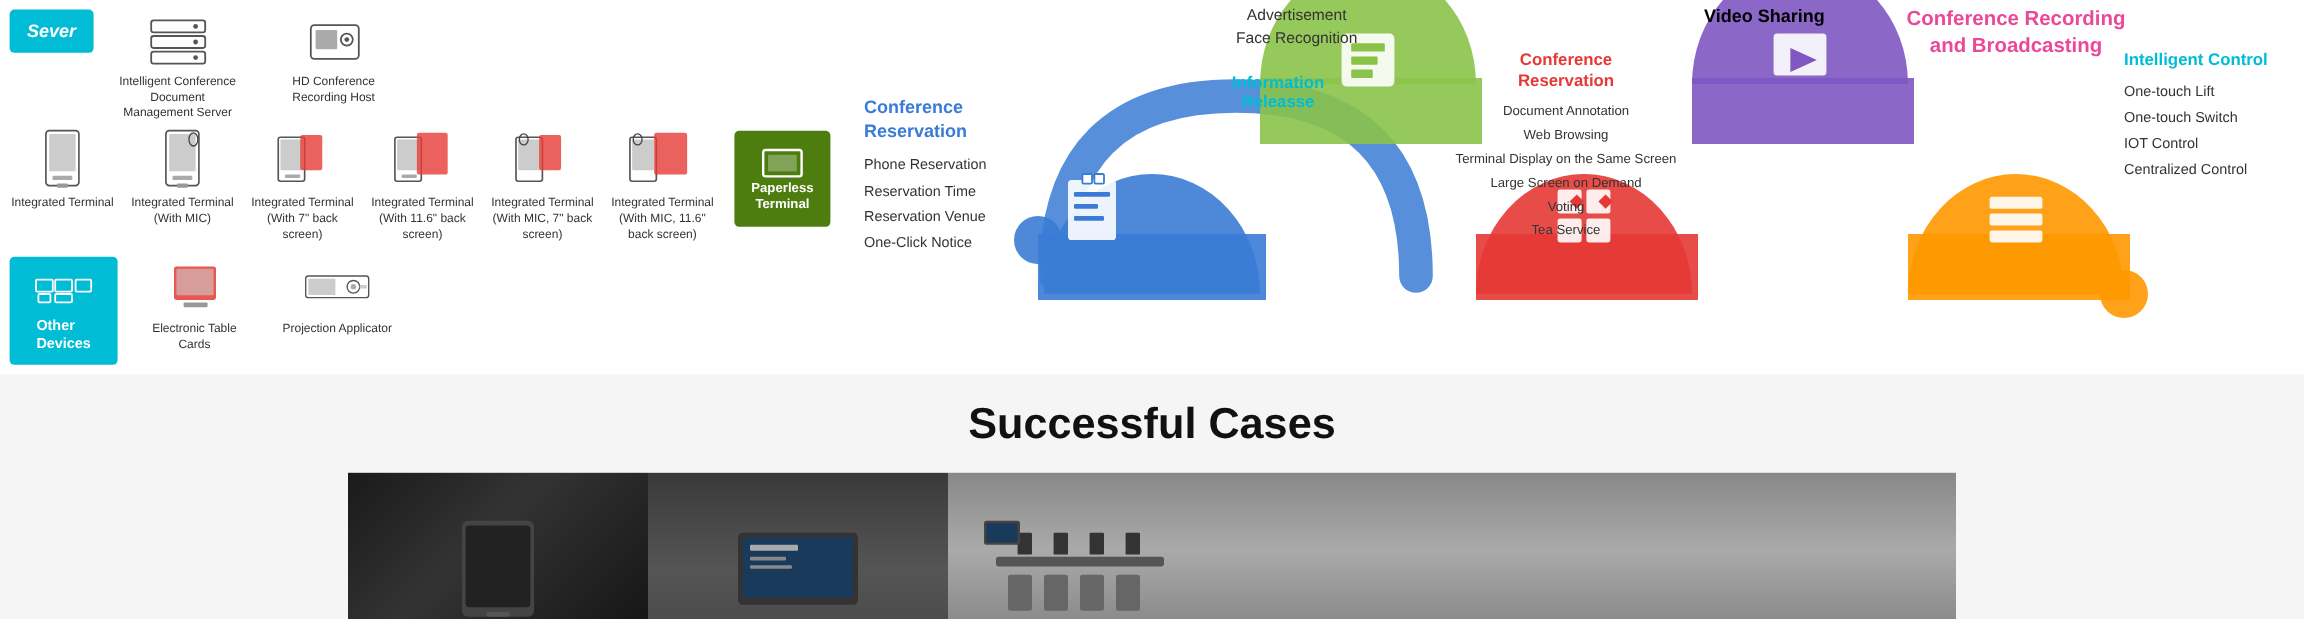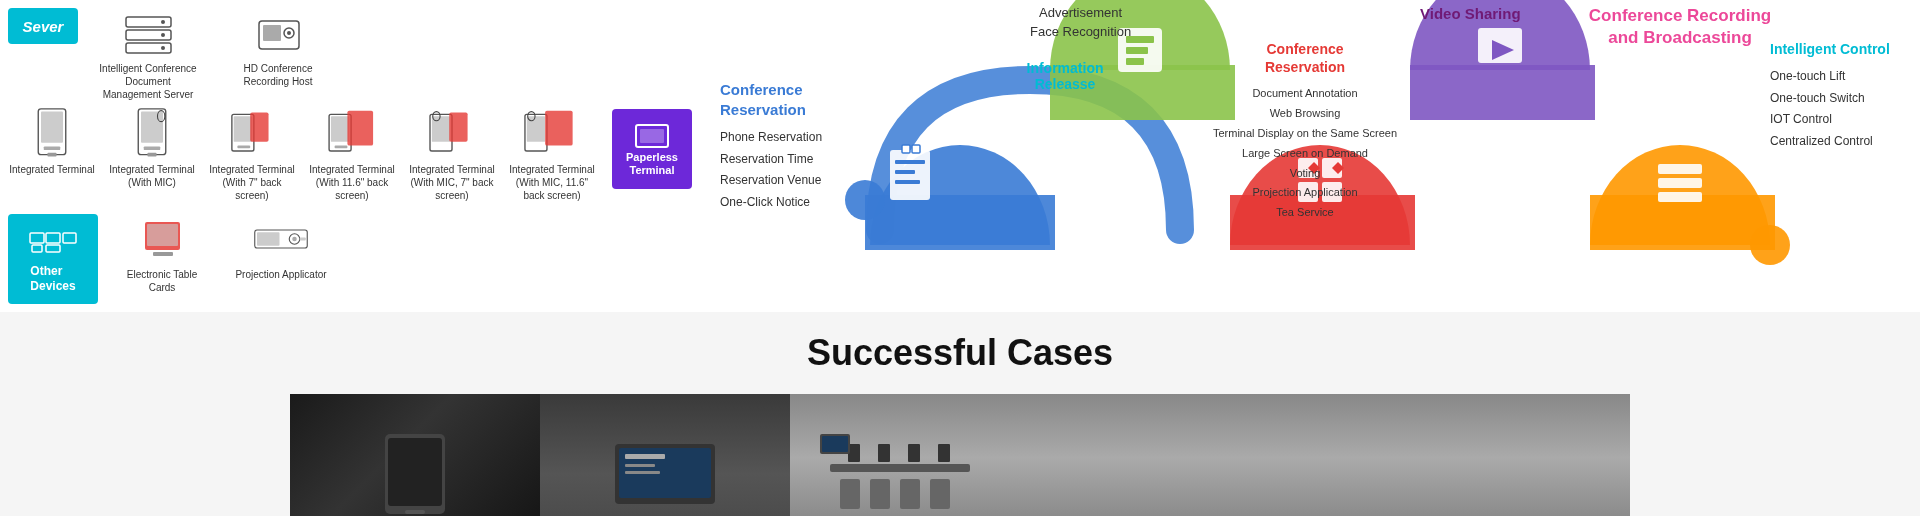--- a/index.html
+++ b/index.html
@@ -80,21 +80,21 @@
     .terminal-item {
       display: flex;
       flex-direction: column;
       align-items: center;
       width: 88px;
       font-size: 10px;
       text-align: center;
     }
 
     .paperless-box {
-      background: #6d28d9;
+      background: #4d7c0f;
       color: #fff;
       font-weight: bold;
       font-size: 13px;
       text-align: center;
       padding: 8px 6px;
       width: 80px;
       height: 80px;
       display: flex;
       align-items: center;
       justify-content: center;
@@ -446,27 +446,26 @@
     </div>
 
     <div style="position:absolute; left:490px; top:40px; width:210px; text-align:center;">
       <div style="color:#e53935; font-size:14px; font-weight:bold; line-height:1.3;">Conference<br>Reservation</div>
       <div style="font-size:11px; margin-top:8px; line-height:1.8; color:#333;">
         <div>Document Annotation</div>
         <div>Web Browsing</div>
         <div>Terminal Display on the Same Screen</div>
         <div>Large Screen on Demand</div>
         <div>Voting</div>
-        <div>Projection Application</div>
         <div>Tea Service</div>
       </div>
     </div>
 
     <div style="position:absolute; left:710px; top:5px; text-align:center;">
-      <div style="color:#701a75; font-size:15px; font-weight:bold;">Video Sharing</div>
+      <div style="color:#000000; font-size:15px; font-weight:bold;">Video Sharing</div>
     </div>
 
     <div style="position:absolute; left:870px; top:5px; width:200px; text-align:center;">
       <div style="color:#ec4899; font-size:17px; font-weight:bold; line-height:1.3;">Conference Recording and Broadcasting</div>
     </div>
 
     <div style="position:absolute; left:1060px; top:40px; width:145px;">
       <div style="color:#00bcd4; font-size:14px; font-weight:bold; line-height:1.3;">Intelligent Control</div>
       <div style="font-size:12px; margin-top:8px; line-height:1.8; color:#333;">
         <div>One-touch Lift</div>

